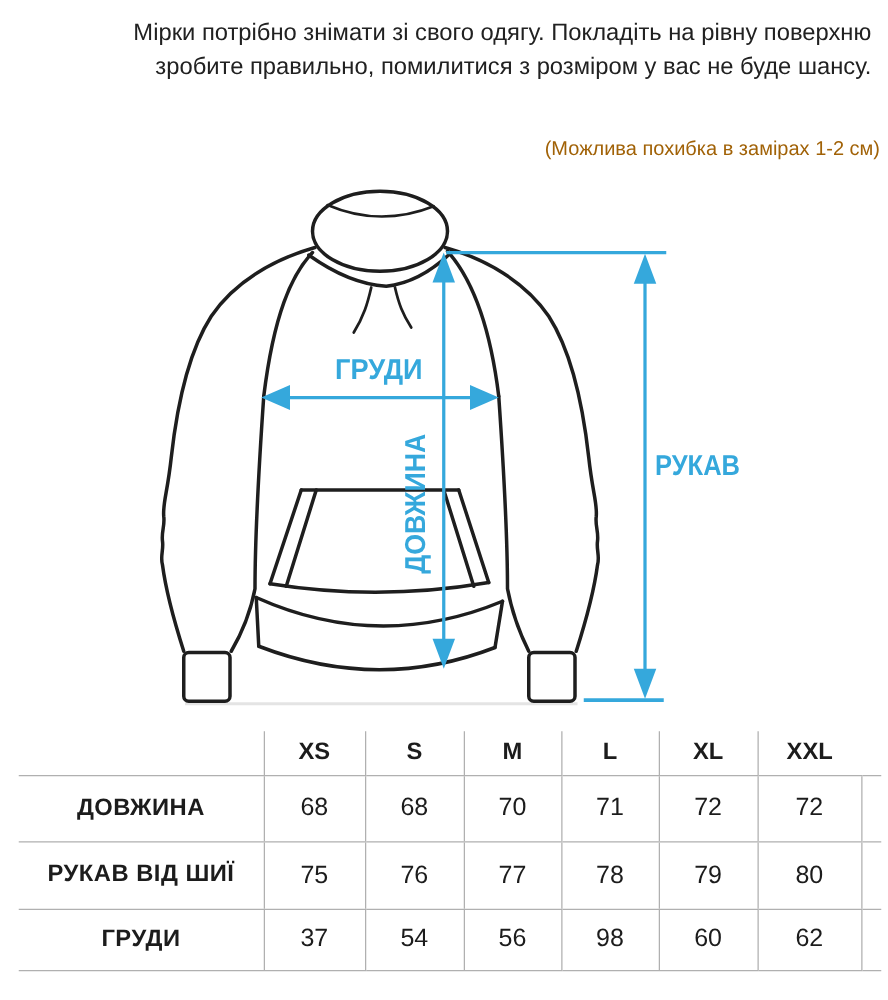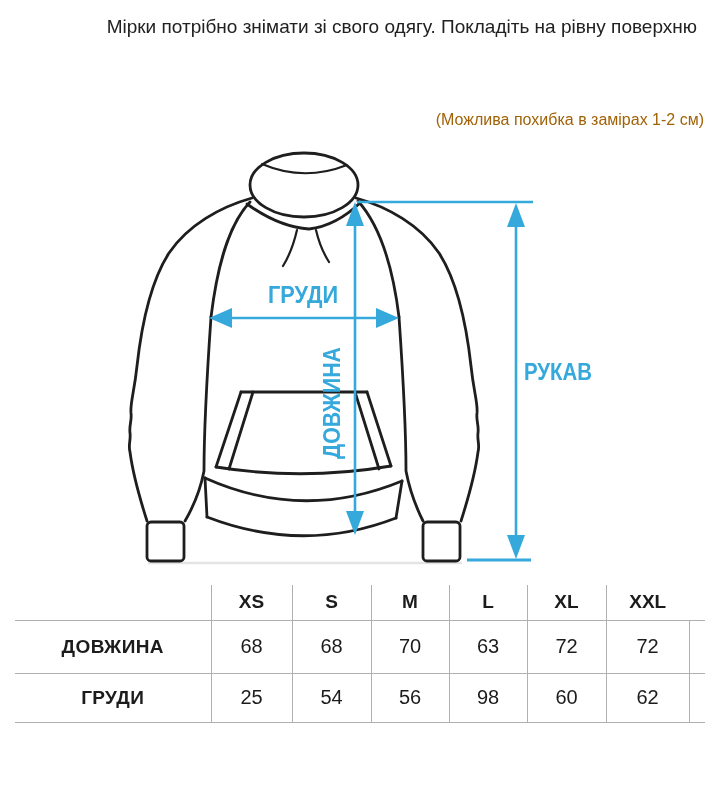--- a/index.html
+++ b/index.html
@@ -46,20 +46,21 @@
   }
   td.num{font-size:20px;border-left:1.5px solid #b0b0b0;margin-top:32px;}
 </style>
 </head>
 <body>
 
 <div class="canvas">
 
   <div class="intro">
     <div class="line">Мірки потрібно знімати зі свого одягу. Покладіть на рівну поверхню</div>
+    <div class="line">зробите правильно, помилитися з розміром у вас не буде шансу.</div>
   </div>
   <div class="intro-note">(Можлива похибка в замірах 1-2 см)</div>
 
   <div class="diagram">
     <svg width="710" height="445" viewBox="0 0 710 445" xmlns="http://www.w3.org/2000/svg">
 
       <path d="M 148 423 L 462 423" stroke="#e4e4e4" stroke-width="2.5" fill="none"></path>
 
       <g stroke="#1e1e1e" stroke-width="2.8" fill="none" stroke-linecap="round" stroke-linejoin="round">
 
@@ -143,28 +144,38 @@
         <th class="size-col">L</th>
         <th class="size-col">XL</th>
         <th class="size-col">XXL</th>
         <th class="spacer"></th>
       </tr>
       <tr class="data-row-1 hrule">
         <td class="row-label">ДОВЖИНА</td>
         <td class="num">68</td>
         <td class="num">68</td>
         <td class="num">70</td>
-        <td class="num">63</td>
+        <td class="num">71</td>
         <td class="num">72</td>
         <td class="num">72</td>
         <td class="spacer"></td>
       </tr>
+      <tr class="data-row-2 hrule">
+        <td class="row-label">РУКАВ ВІД ШИЇ</td>
+        <td class="num">75</td>
+        <td class="num">76</td>
+        <td class="num">77</td>
+        <td class="num">78</td>
+        <td class="num">79</td>
+        <td class="num">80</td>
+        <td class="spacer"></td>
+      </tr>
       <tr class="data-row-3 hrule">
         <td class="row-label">ГРУДИ</td>
-        <td class="num">25</td>
+        <td class="num">37</td>
         <td class="num">54</td>
         <td class="num">56</td>
         <td class="num">98</td>
         <td class="num">60</td>
         <td class="num">62</td>
         <td class="spacer"></td>
       </tr>
     </tbody>
       </table>
   </div>

